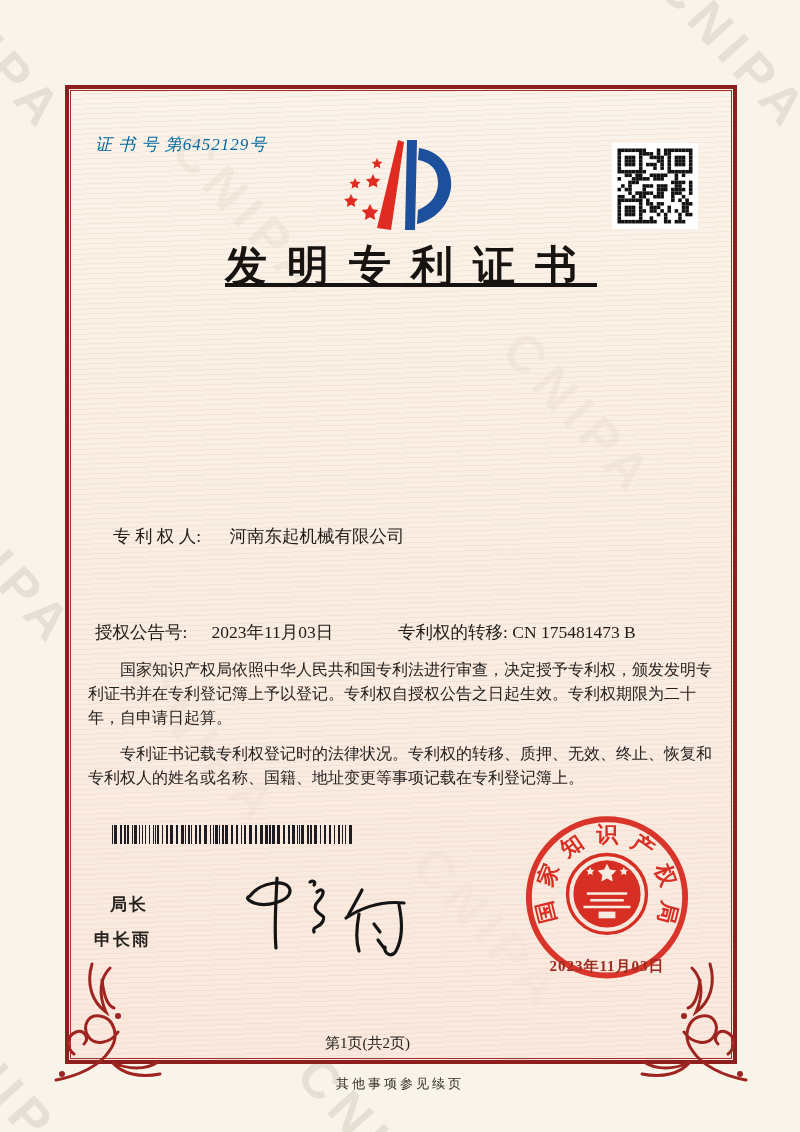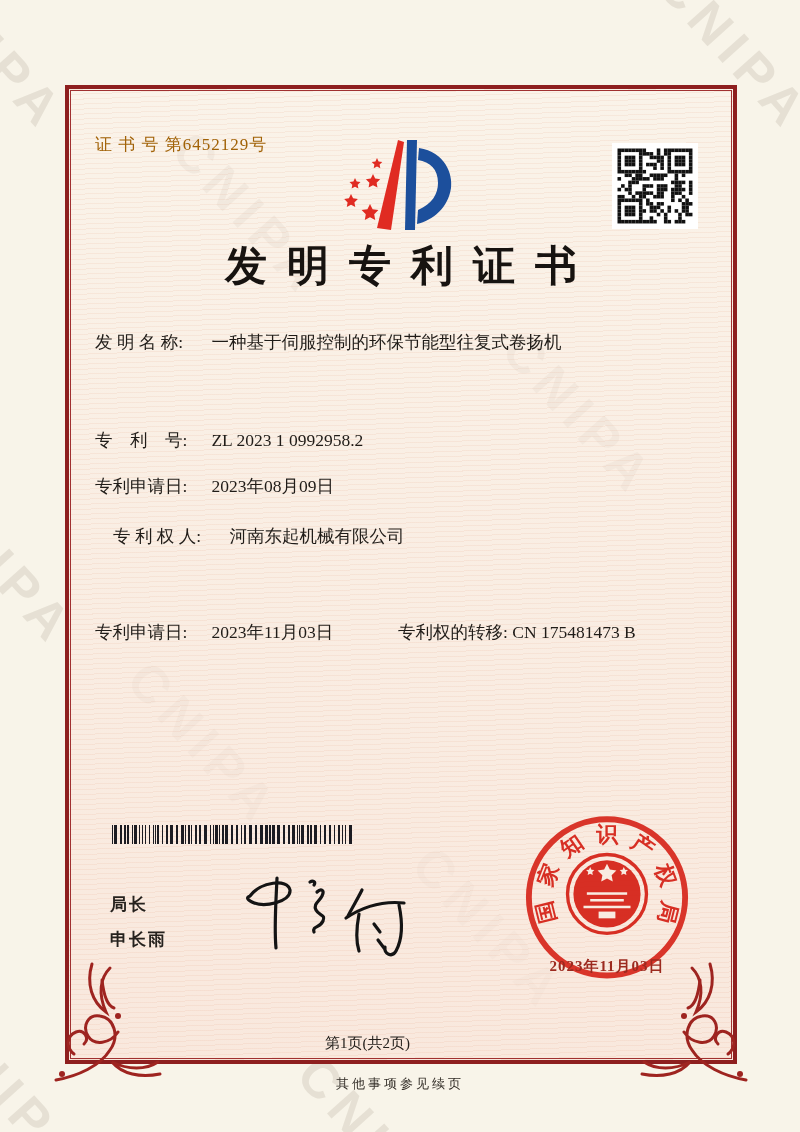--- a/index.html
+++ b/index.html
@@ -22,41 +22,41 @@
     position:absolute; z-index:1; font-family:"Liberation Sans","DejaVu Sans",sans-serif;
     font-weight:bold; font-size:52px; letter-spacing:8px;
     color:rgba(138,124,108,0.16); transform:rotate(48deg); transform-origin:left top;
     white-space:nowrap; pointer-events:none;
   }
   .wm1{left:-55px;top:-45px;} .wm2{left:205px;top:120px;} .wm3{left:690px;top:-45px;}
   .wm4{left:535px;top:320px;} .wm5{left:-45px;top:470px;} .wm6{left:160px;top:650px;}
   .wm7{left:445px;top:835px;} .wm8{left:-35px;top:1000px;} .wm9{left:330px;top:1045px;}
   
   .z { position:absolute; z-index:3; }
-  .cert-no { left:95px; top:133px; font-size:17px; color:#a16207; letter-spacing:1px; }
+  .cert-no { left:95px; top:133px; font-size:17px; color:#0369a1; letter-spacing:1px;font-style:italic; }
   .logo { left:337px; top:136px; width:128px; height:98px; }
   .qr { left:612px; top:143px; width:86px; height:86px; }
   .doc-title {
     left:65px; top:238px; width:672px; text-align:center;
     font-size:42px; font-weight:bold; color:#171310;
-    letter-spacing:20px; padding-left:20px; box-sizing:border-box;
+    letter-spacing:20px; padding-left:20px; box-sizing:border-box;text-decoration:underline;
   }
   .field-row { left:95px; width:628px; font-size:17.5px; color:#201c18; }
   .field-row .lbl { display:inline-block; min-width:112px; white-space:pre; }
   .field-row .val { white-space:pre; }
   .fr1{top:330px;} .fr2{top:382px;} .fr3{top:428px;} .fr4{top:474px;}
   .fr5{top:524px;margin-left:18px;} .fr6{top:570px;} .fr7{top:620px;}
   .pair2 { position:absolute; left:303px; top:0; }
   .pair2 .lbl { min-width:104px; }
   .legal { left:88px; top:658px; width:627px; font-size:16px; line-height:24px; color:#262220; }
   .legal p { margin:0 0 12px 0; text-indent:2em; }
   .barcode { left:112px; top:825px; width:241px; height:19px; }
   .signer-title { left:110px; top:893px; font-family:"Liberation Sans","DejaVu Sans",sans-serif;
     font-size:17px; font-weight:bold; color:#26221e; letter-spacing:2px; }
-  .signer-name { left:110px; top:928px; font-family:"Liberation Sans","DejaVu Sans",sans-serif;
+  .signer-name { left:94px; top:928px; font-family:"Liberation Sans","DejaVu Sans",sans-serif;
     font-size:17px; font-weight:bold; color:#26221e; letter-spacing:2px; }
   .signature { left:222px; top:852px; width:230px; height:115px; }
   .seal { left:523px; top:815px; width:168px; height:168px; }
   .seal-date { left:523px; top:957px; width:168px; text-align:center;
     font-size:15px; font-weight:bold; color:#9c2a1f; letter-spacing:1px; }
   .page-num { left:65px; top:1034px; width:605px; text-align:center; font-size:15px; color:#24201c; }
   .cont-note { left:0; top:1075px; width:800px; text-align:center; font-size:13px; color:#332e28; letter-spacing:3px; }
   .flourish { width:120px; height:128px; z-index:4; }
   .fl-left { left:48px; top:958px; }
   .fl-right { left:634px; top:958px; transform:scaleX(-1); }
@@ -328,45 +328,37 @@
       <rect x="76.89999999999999" y="37.629999999999995" width="3.57" height="3.57" fill="#111"></rect>
       <rect x="76.89999999999999" y="41.199999999999996" width="3.57" height="3.57" fill="#111"></rect>
       <rect x="76.89999999999999" y="44.769999999999996" width="3.57" height="3.57" fill="#111"></rect>
       <rect x="76.89999999999999" y="48.339999999999996" width="3.57" height="3.57" fill="#111"></rect>
       <rect x="76.89999999999999" y="59.05" width="3.57" height="3.57" fill="#111"></rect>
       <rect x="76.89999999999999" y="69.75999999999999" width="3.57" height="3.57" fill="#111"></rect>
     </svg>
 
   <div class="z doc-title">发明专利证书</div>
 
-  <div class="z field-row fr1">
-    <span class="lbl">发 明 名 称:</span>
-    <span class="val">一种基于伺服控制的环保节能型往复式卷扬机</span>
-  </div>
-  <div class="z field-row fr3">
-    <span class="lbl">专　利　号:</span>
-    <span class="val">ZL 2023 1 0992958.2</span>
-  </div>
-  <div class="z field-row fr4">
-    <span class="lbl">专利申请日:</span>
-    <span class="val">2023年08月09日</span>
-  </div>
   <div class="z field-row fr5">
     <span class="lbl">专 利 权 人:</span>
     <span class="val">河南东起机械有限公司</span>
   </div>
   <div class="z field-row fr7">
-    <span class="lbl">专利申请日:</span>
+    <span class="lbl">授权公告号:</span>
     <span class="val">2023年11月03日</span>
     <span class="pair2">
       <span class="lbl">专利权的转移:</span>
       <span class="val">CN 175481473 B</span>
     </span>
   </div>
 
+  <div class="z legal">
+    <p>国家知识产权局依照中华人民共和国专利法进行审查，决定授予专利权，颁发发明专利证书并在专利登记簿上予以登记。专利权自授权公告之日起生效。专利权期限为二十年，自申请日起算。</p>
+    <p>专利证书记载专利权登记时的法律状况。专利权的转移、质押、无效、终止、恢复和专利权人的姓名或名称、国籍、地址变更等事项记载在专利登记簿上。</p>
+  </div>
 
   <svg class="z barcode" viewBox="0 0 241 19" preserveAspectRatio="none">
       <rect x="0" y="0" width="1" height="19" fill="#1c1c22"></rect>
       <rect x="2" y="0" width="3" height="19" fill="#1c1c22"></rect>
       <rect x="8" y="0" width="2" height="19" fill="#1c1c22"></rect>
       <rect x="12" y="0" width="2" height="19" fill="#1c1c22"></rect>
       <rect x="15" y="0" width="2" height="19" fill="#1c1c22"></rect>
       <rect x="20" y="0" width="1" height="19" fill="#1c1c22"></rect>
       <rect x="22" y="0" width="3" height="19" fill="#1c1c22"></rect>
       <rect x="27" y="0" width="1" height="19" fill="#1c1c22"></rect>

